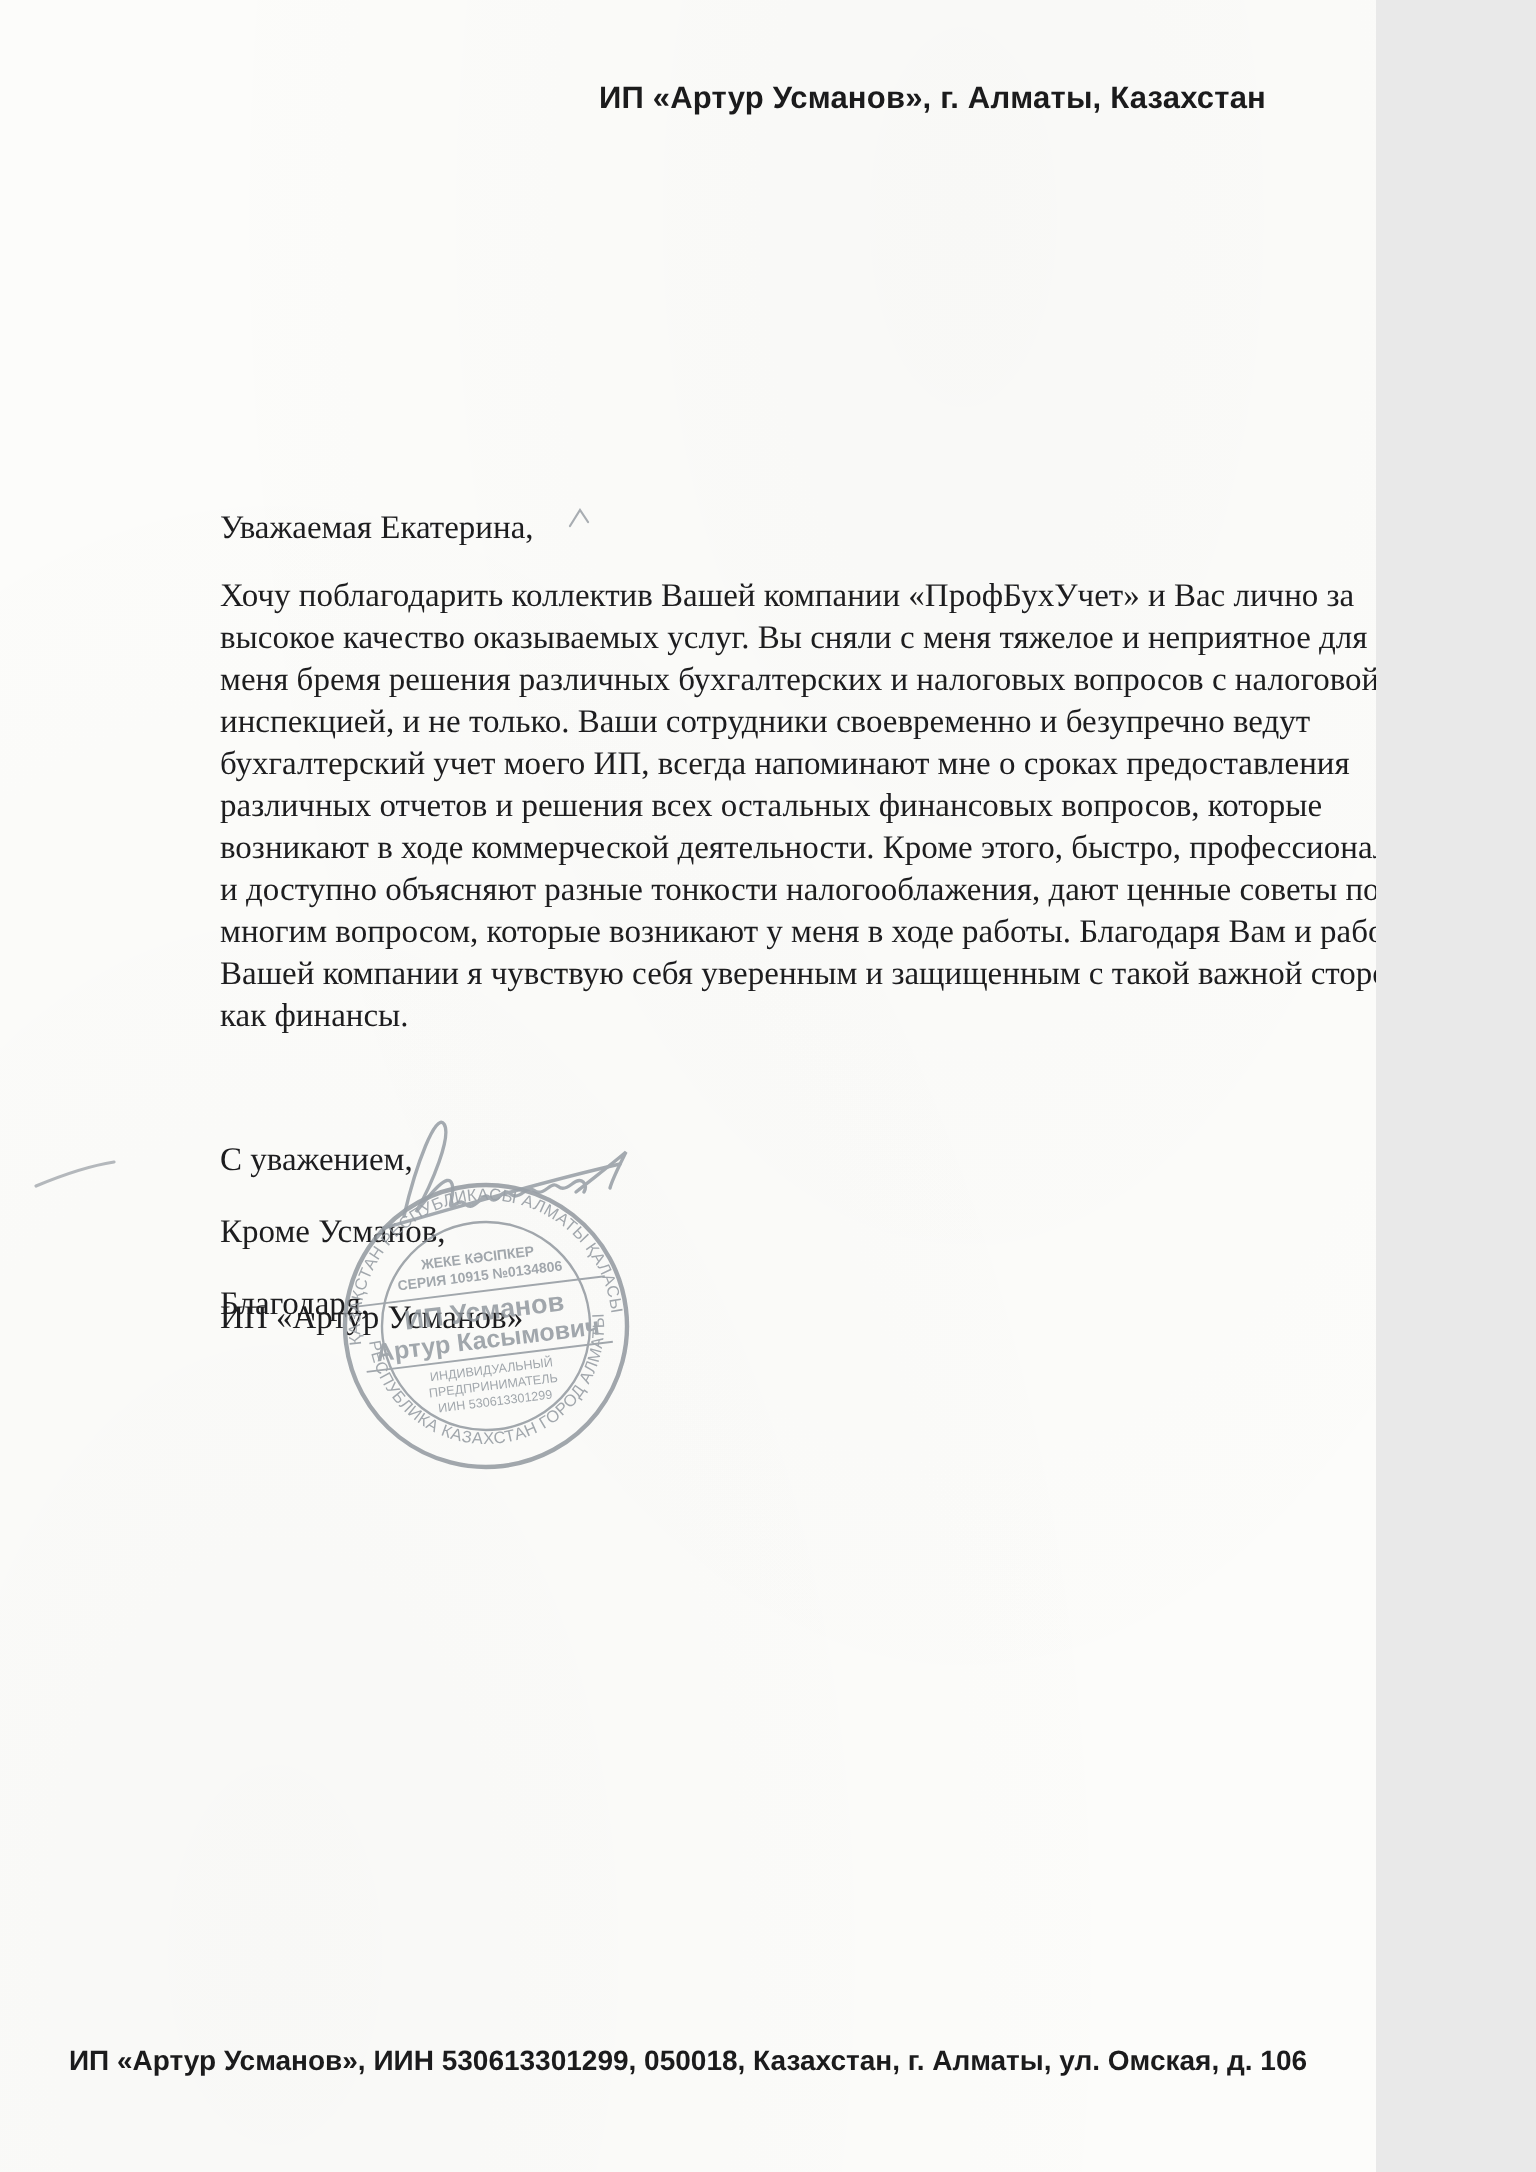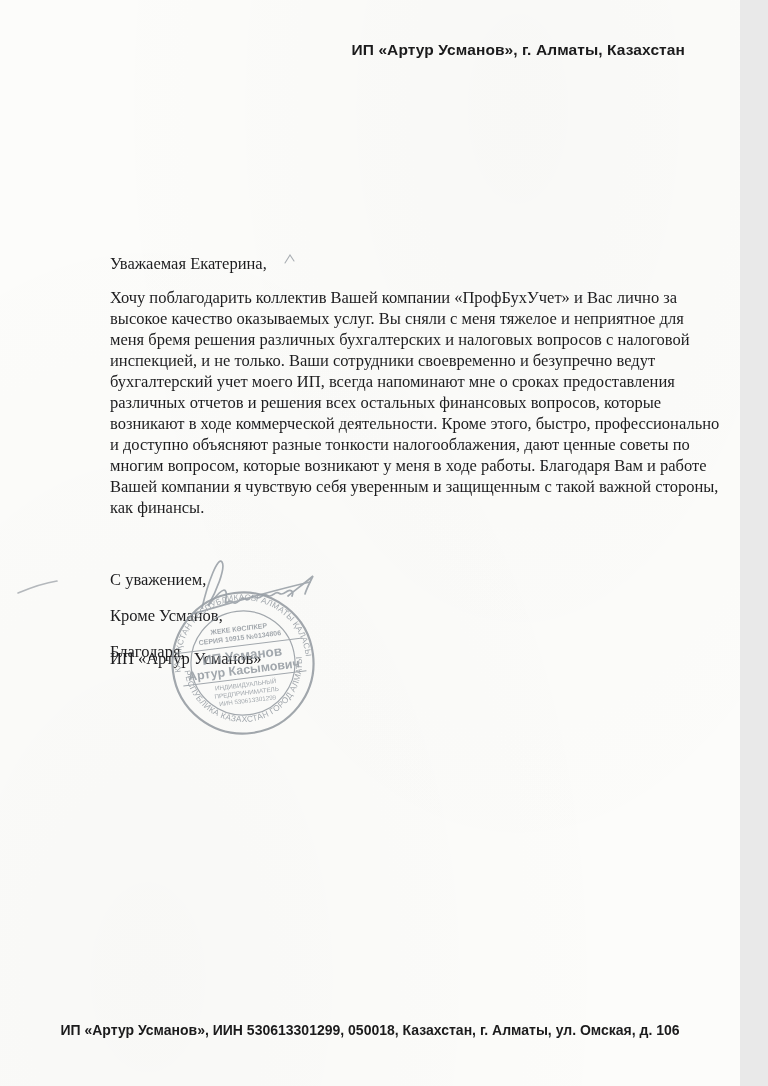--- a/index.html
+++ b/index.html
@@ -3,21 +3,21 @@
 <meta charset="utf-8">
 <style>
   html,body{margin:0;padding:0;}
   body{
     width:768px;height:1086px;
     background:#e9e9e9;
     font-family:"Liberation Serif", serif;
   }
   .page{
     position:relative;
-    width:740px;height:1086px;
+    width:688px;height:1086px;
     background:#fcfcfa;
     overflow:hidden;
     color:#1d1d1f;
   }
   
   .page::after{
     content:"";position:absolute;inset:0;pointer-events:none;
     background:
       radial-gradient(ellipse at 70% 10%, rgba(0,0,0,0.015), transparent 60%),
       radial-gradient(ellipse at 20% 90%, rgba(0,0,0,0.015), transparent 60%);

